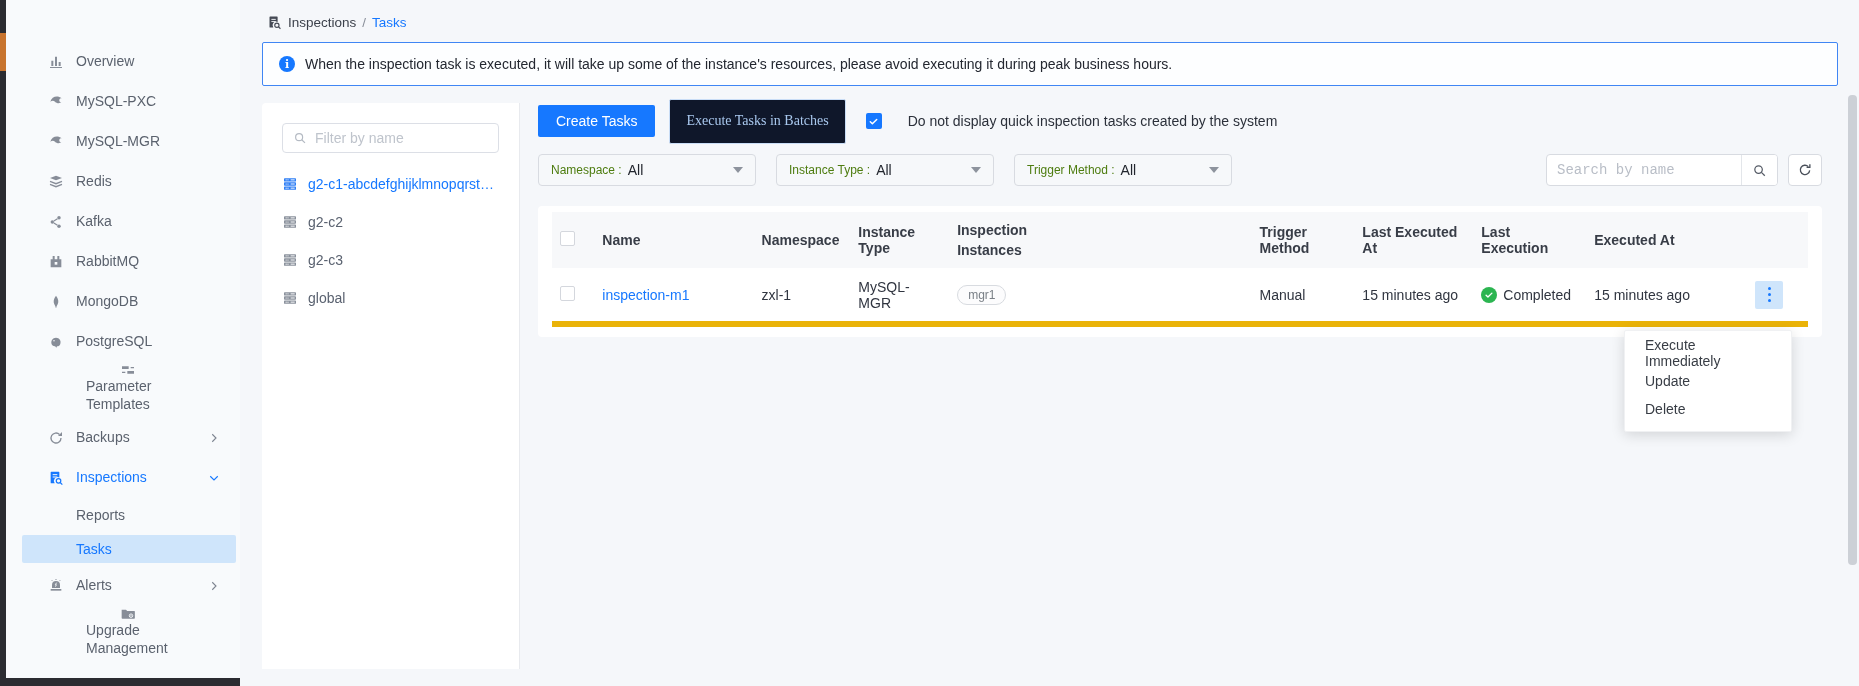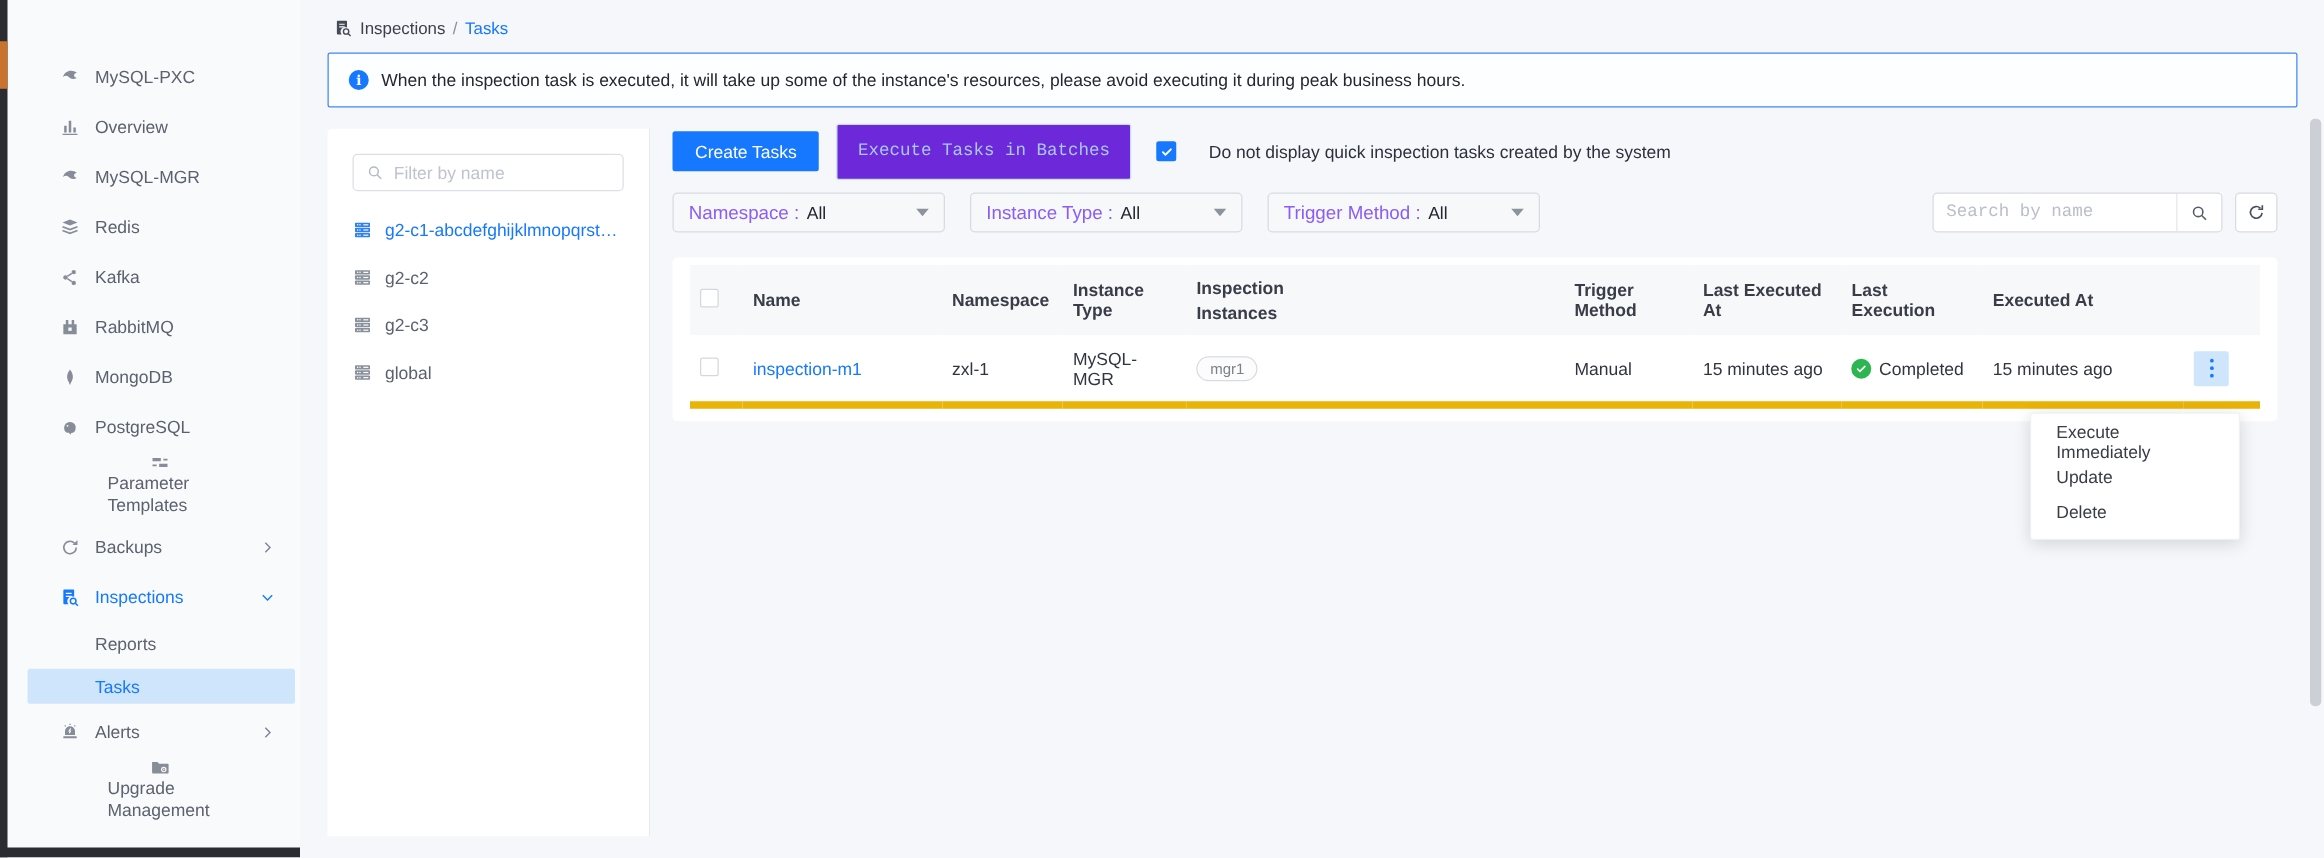--- a/index.html
+++ b/index.html
@@ -51,30 +51,30 @@
   .cluster-item { display:flex; align-items:center; gap:10px; height:38px; cursor:pointer; color:#5a6270; }
   .cluster-item .cic { width:16px; height:16px; color:#8a919c; flex:0 0 16px; }
   .cluster-item .cname { white-space:nowrap; overflow:hidden; text-overflow:ellipsis; font-size:14px; }
   .cluster-item.selected { color:#1678ff; }
   .cluster-item.selected .cic { color:#2f7ff5; }
 
   
   .work-area { flex:1; margin-left:18px; margin-right:37px; padding-top:2px; }
   .toolbar { display:flex; align-items:center; height:32px; }
   .btn-primary { height:32px; padding:0 18px; background:#1678ff; color:#fff; border:none; border-radius:2px; font-size:14px; font-family:inherit; cursor:pointer; }
-  .btn-disabled { height:45px; padding:0 16px; margin-left:14px; background:#6d28d9; color:#a9c8ee; border:1px solid #c9ddf6; border-radius:2px; font-size:14px; font-family:Liberation Mono, monospace; cursor:not-allowed; }
+  .btn-disabled { height:45px; padding:0 16px; margin-left:14px; background:#0f172a; color:#a9c8ee; border:1px solid #c9ddf6; border-radius:2px; font-size:14px; font-family:Liberation Serif, serif; cursor:not-allowed; }
   .cb-wrap { display:flex; align-items:center; gap:26px; margin-left:20px; cursor:pointer; }
   .cb { width:16px; height:16px; border-radius:2px; background:#1678ff; display:flex; align-items:center; justify-content:center; flex:0 0 16px; }
   .cb svg { width:11px; height:11px; }
   .cb-label { color:#2b303a; font-size:14px; }
 
   .filter-row { display:flex; align-items:center; margin-top:17px; height:32px; }
   .select { width:218px; height:32px; background:#f6f8fa; border:1px solid #d8dbe1; border-radius:4px; display:flex; align-items:center; padding:0 12px; gap:6px; cursor:pointer; }
   .select + .select { margin-left:20px; }
-  .sel-label { color:#8b5cf6; font-size:15px; }
+  .sel-label { color:#4d7c0f; font-size:12px; }
   .sel-value { color:#22262e; font-size:14px; }
   .caret { margin-left:auto; width:0; height:0; border-left:5px solid transparent; border-right:5px solid transparent; border-top:6px solid #8d939d; }
   .search-group { margin-left:auto; width:232px; height:32px; background:#fff; border:1px solid #d8dbe1; border-radius:4px; display:flex; align-items:center; overflow:hidden; }
   .search-group input { border:none; outline:none; flex:1; padding:0 10px; font-size:14px; font-family:Liberation Mono, monospace; color:#4d7c0f; min-width:0; }
   .search-group input::placeholder { color:#b9bec7; }
   .search-btn { width:36px; height:100%; border-left:1px solid #e3e6ea; display:flex; align-items:center; justify-content:center; cursor:pointer; background:#fff; border-top:none; border-bottom:none; border-right:none; }
   .search-btn svg { width:15px; height:15px; color:#555b66; }
   .refresh-btn { margin-left:10px; width:34px; height:32px; background:#fff; border:1px solid #d8dbe1; border-radius:4px; display:flex; align-items:center; justify-content:center; cursor:pointer; }
   .refresh-btn svg { width:16px; height:16px; color:#4a505a; }
 
@@ -197,29 +197,29 @@
   </defs>
 </svg>
 
 <div class="edge-strip"></div>
 <div class="edge-accent"></div>
 <div class="edge-bottom"></div>
 
 <aside class="sidebar">
   <div class="nav-item">
     <svg class="ic nic">
+        <use href="#i-bars"></use>
+      </svg>
+    <span class="nav-label">Overview</span>
+  </div>
+  <div class="nav-item">
+    <svg class="ic nic">
         <use href="#i-dolphin"></use>
       </svg>
     <span class="nav-label">MySQL-PXC</span>
-  </div>
-  <div class="nav-item">
-    <svg class="ic nic">
-        <use href="#i-bars"></use>
-      </svg>
-    <span class="nav-label">Overview</span>
   </div>
   <div class="nav-item">
     <svg class="ic nic">
         <use href="#i-dolphin"></use>
       </svg>
     <span class="nav-label">MySQL-MGR</span>
   </div>
   <div class="nav-item">
     <svg class="ic nic">
         <use href="#i-layers"></use>

